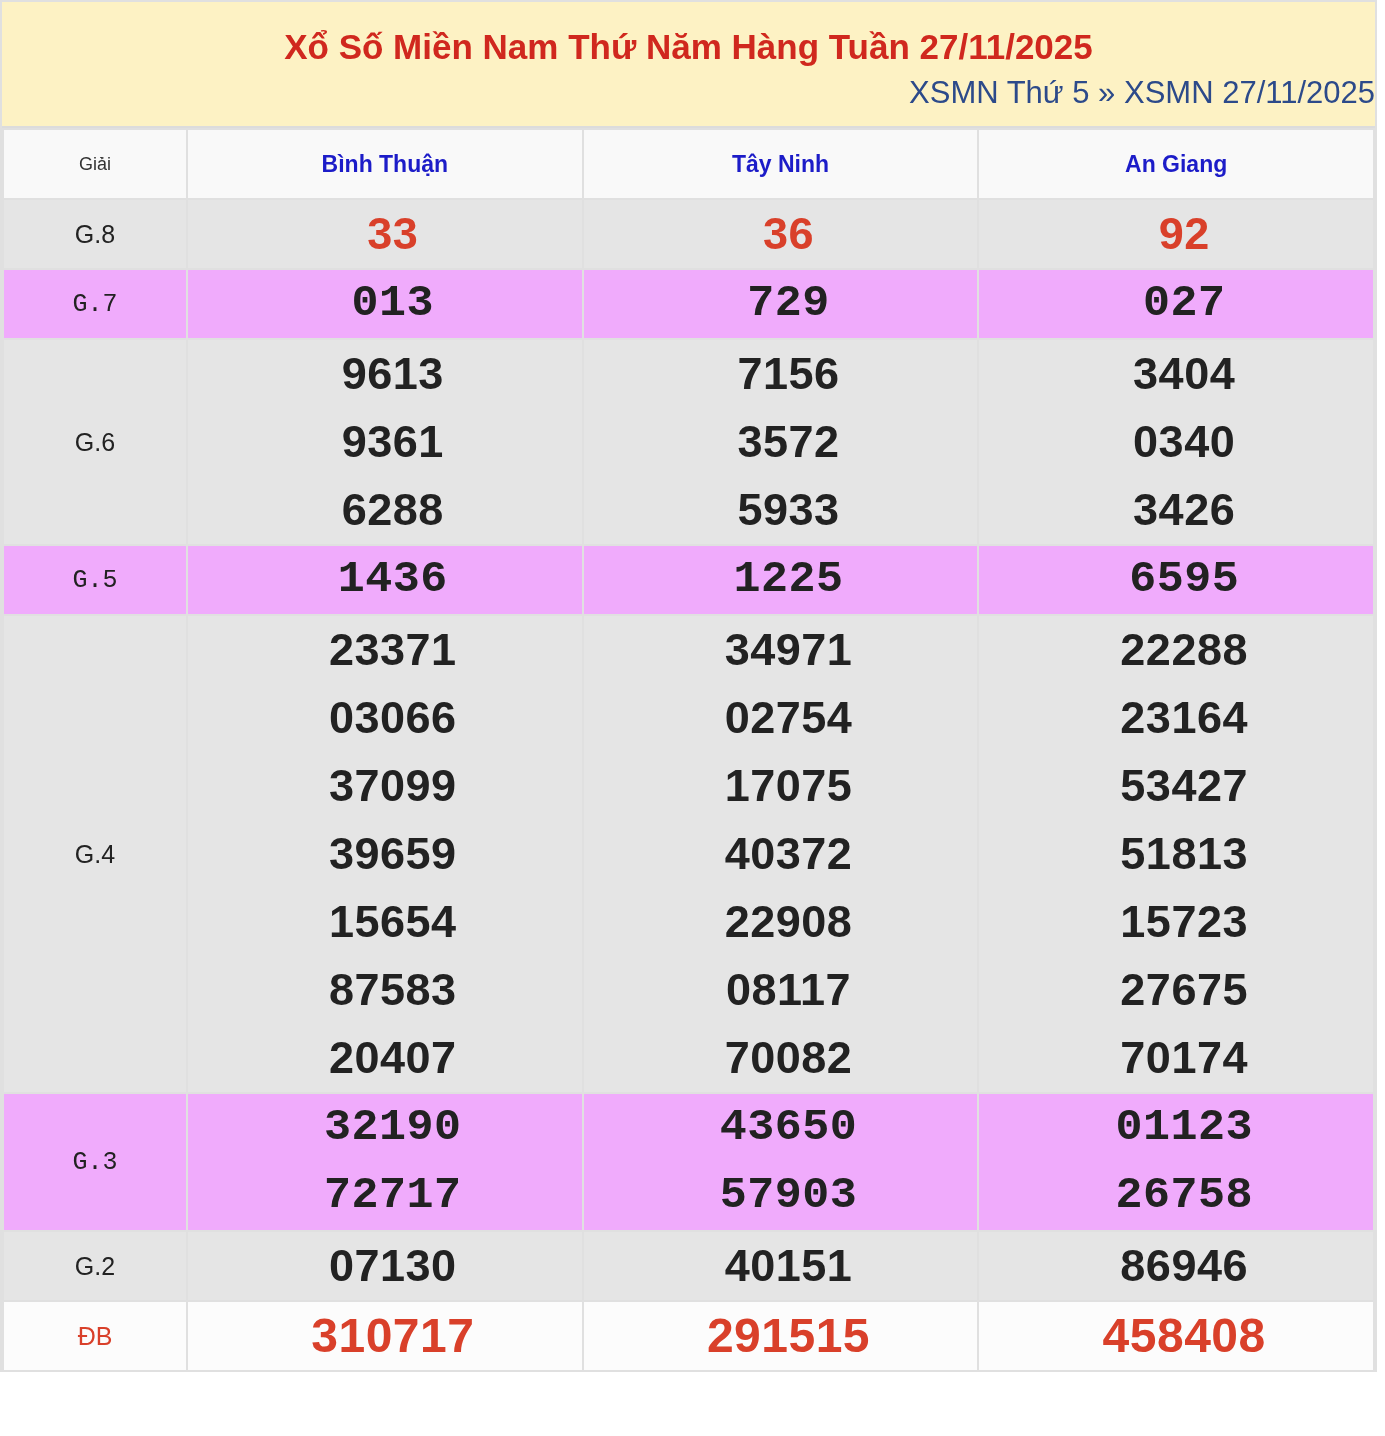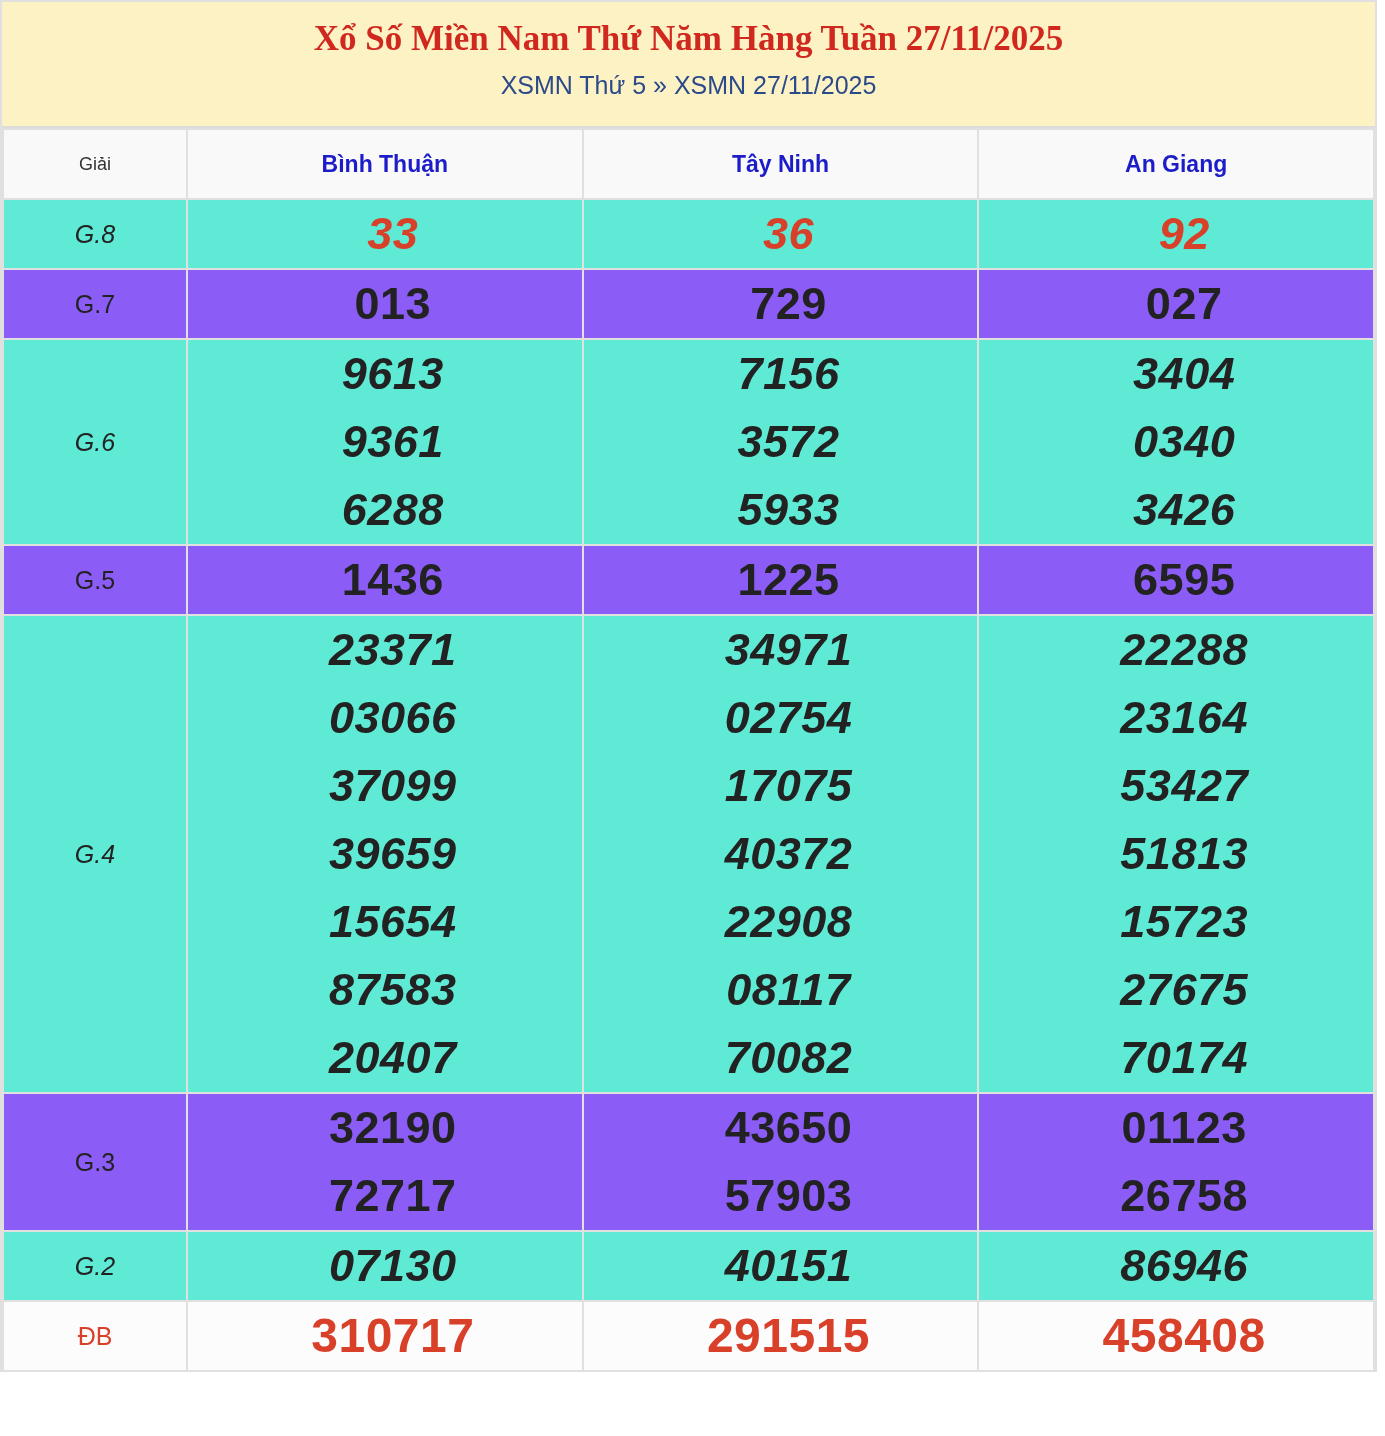--- a/index.html
+++ b/index.html
@@ -19,30 +19,30 @@
       background: #fdf2c4;
       height: 128px;
       text-align: center;
       border-top: 2px solid #e0e0e0;
       border-bottom: 2px solid #dcdcdc;
     }
     .title {
       color: #d0281e;
       font-size: 35px;
       font-weight: bold;
-      padding-top: 16px;
+      padding-top: 24px;
       line-height: 42px;
       letter-spacing: 0px;
-      font-family: Liberation Serif, serif;
     }
     .subtitle {
       color: #2c4a8a;
-      font-size: 25px;
+      font-size: 31px;
       padding-top: 10px;
       line-height: 30px;
+      text-align: right;
     }
     .subtitle a { color: #2c4a8a; text-decoration: none; }
     table {
       width: 100%;
       border-collapse: collapse;
       table-layout: fixed;
     }
     col.c0 { width: 184px; }
     td, th {
       border: 2px solid #e0e0e0;
@@ -59,22 +59,22 @@
     tr.head th.giai {
       font-weight: normal;
       color: #333333;
       font-size: 18px;
     }
     td.label {
       font-size: 25px;
       color: #222222;
     }
     td.label.db { color: #d9402a; }
-    tr.odd td { background: #5eead4; font-style: italic; }
-    tr.even td { background: #8b5cf6; }
+    tr.odd td { background: #e5e5e5; }
+    tr.even td { background: #f0abfc; font-family: Liberation Mono, monospace; }
     tr.db-row td { background: #fcfcfc; }
     .num {
       font-size: 45px;
       font-weight: bold;
       color: #222222;
       line-height: 68px;
       letter-spacing: 0.5px;
       margin-left: 16px;
     }
     .num.red { color: #d9402a; }

